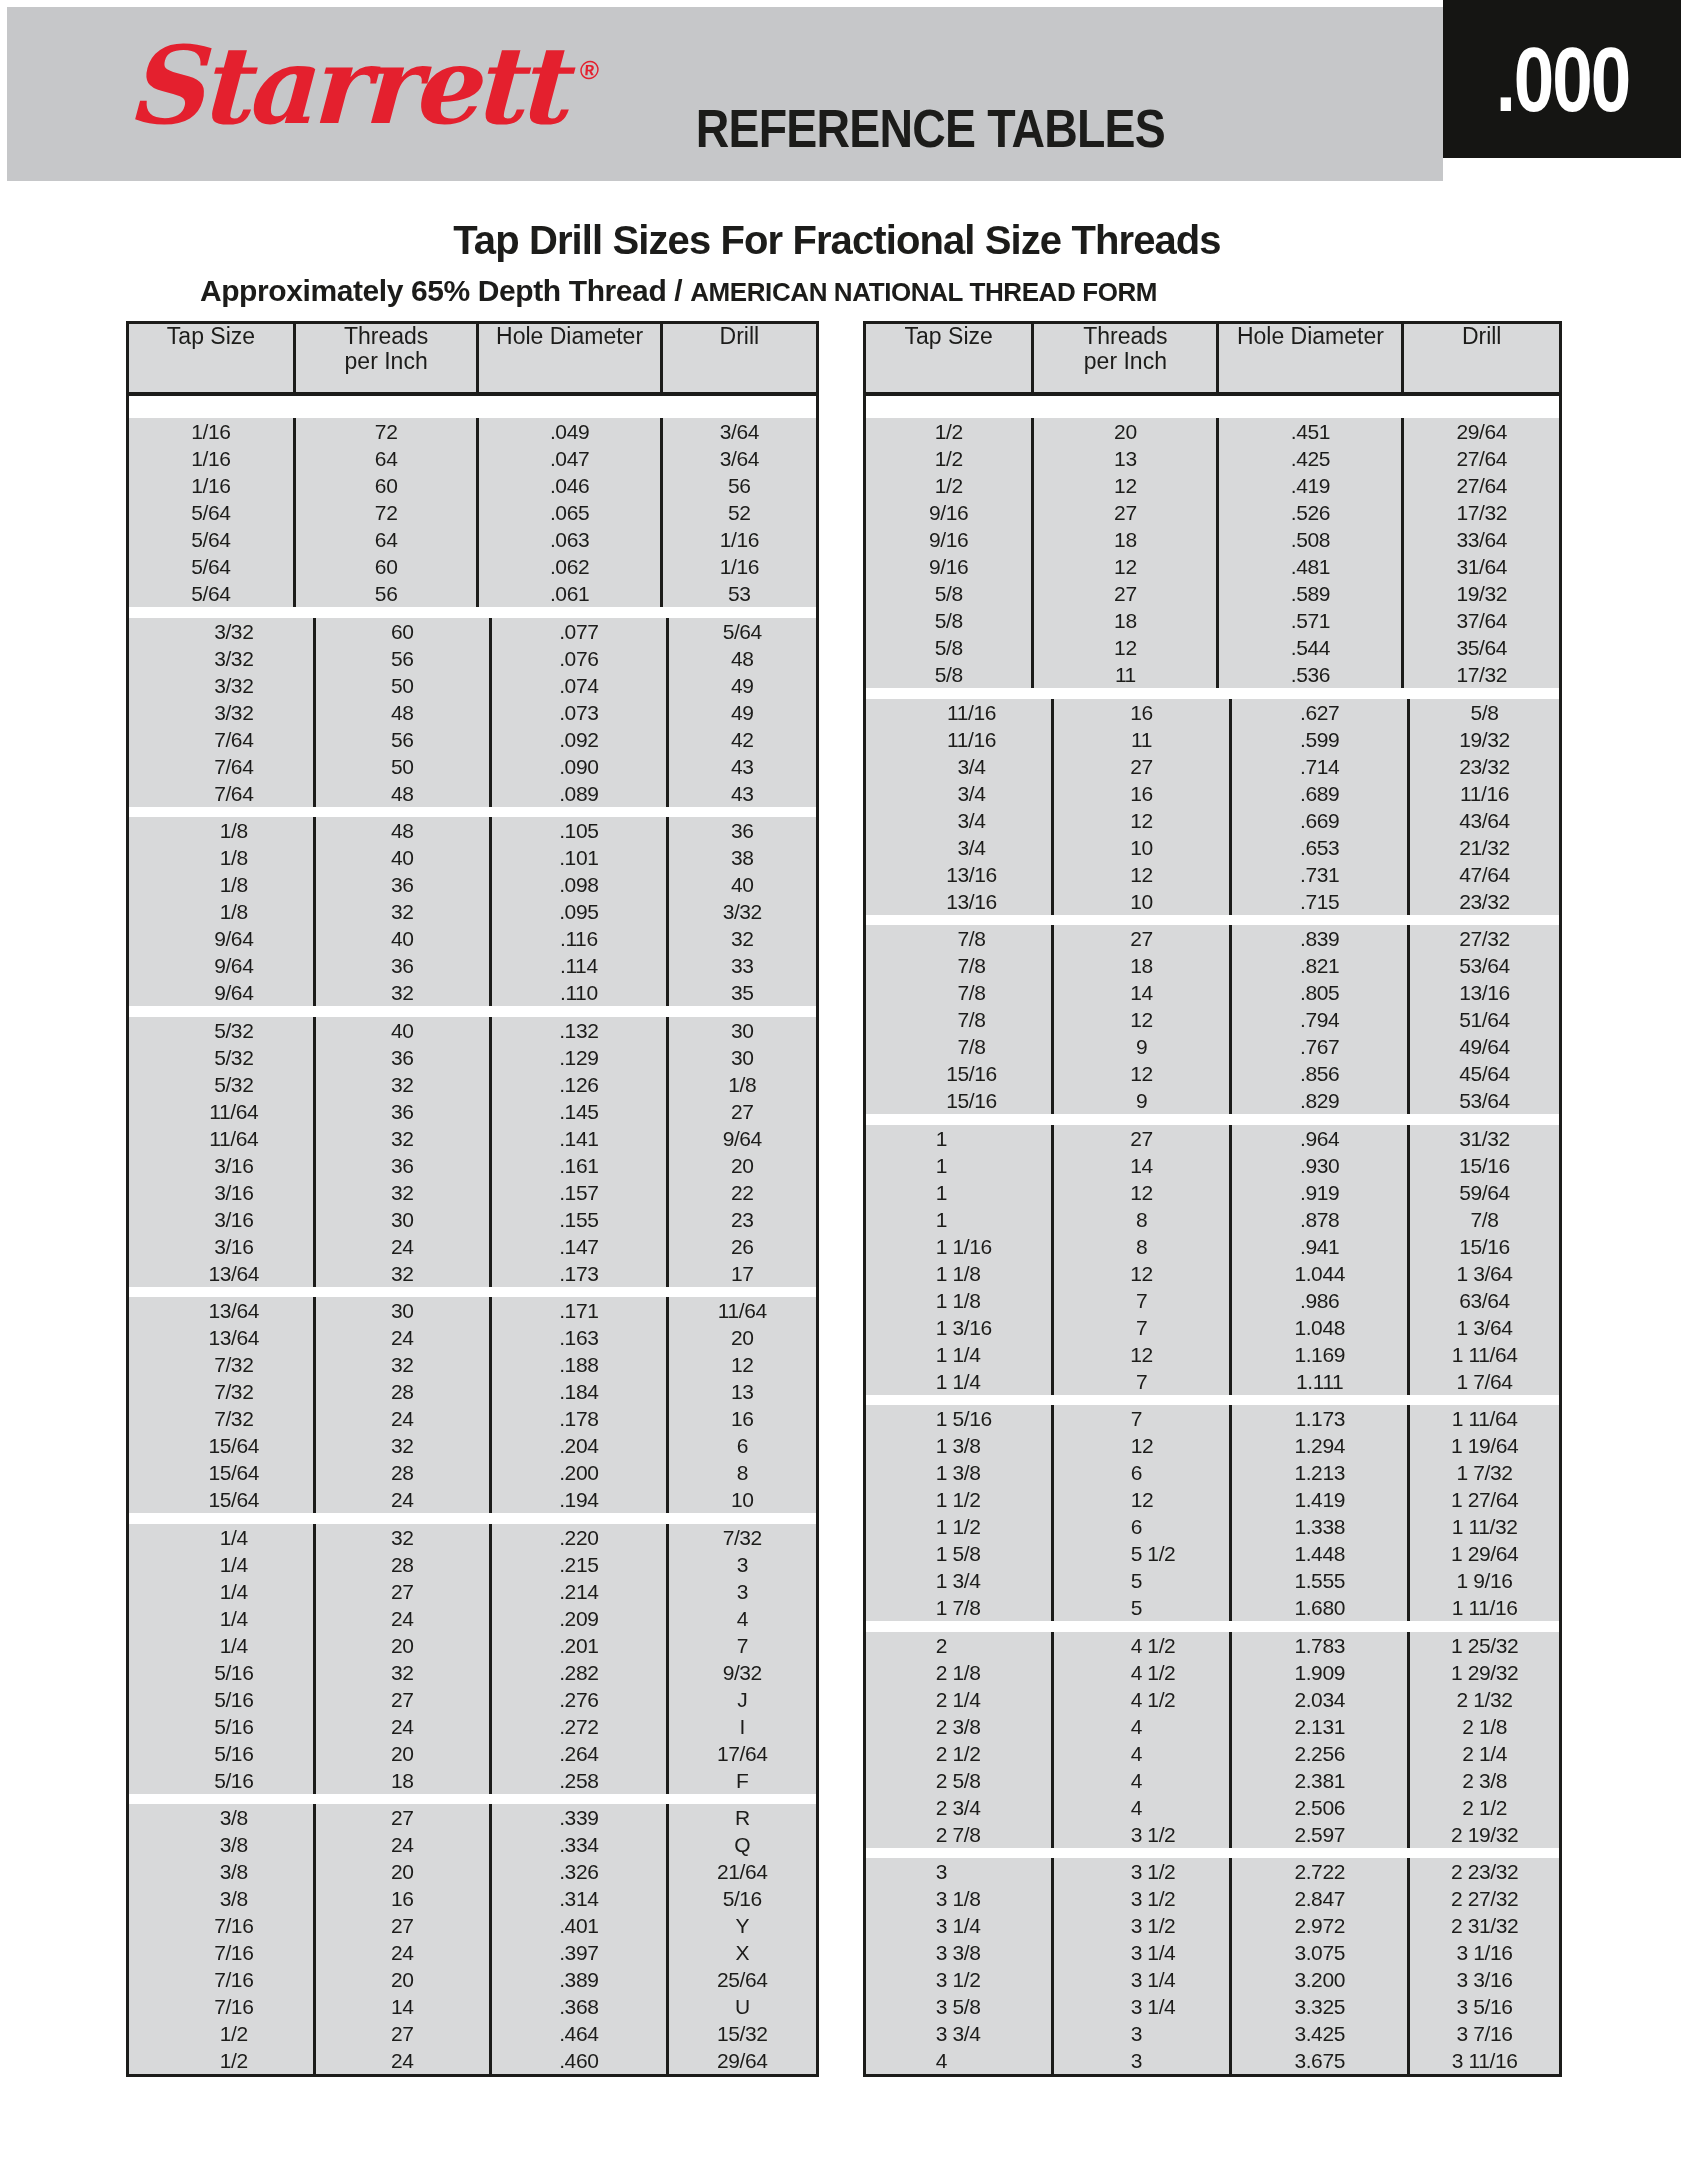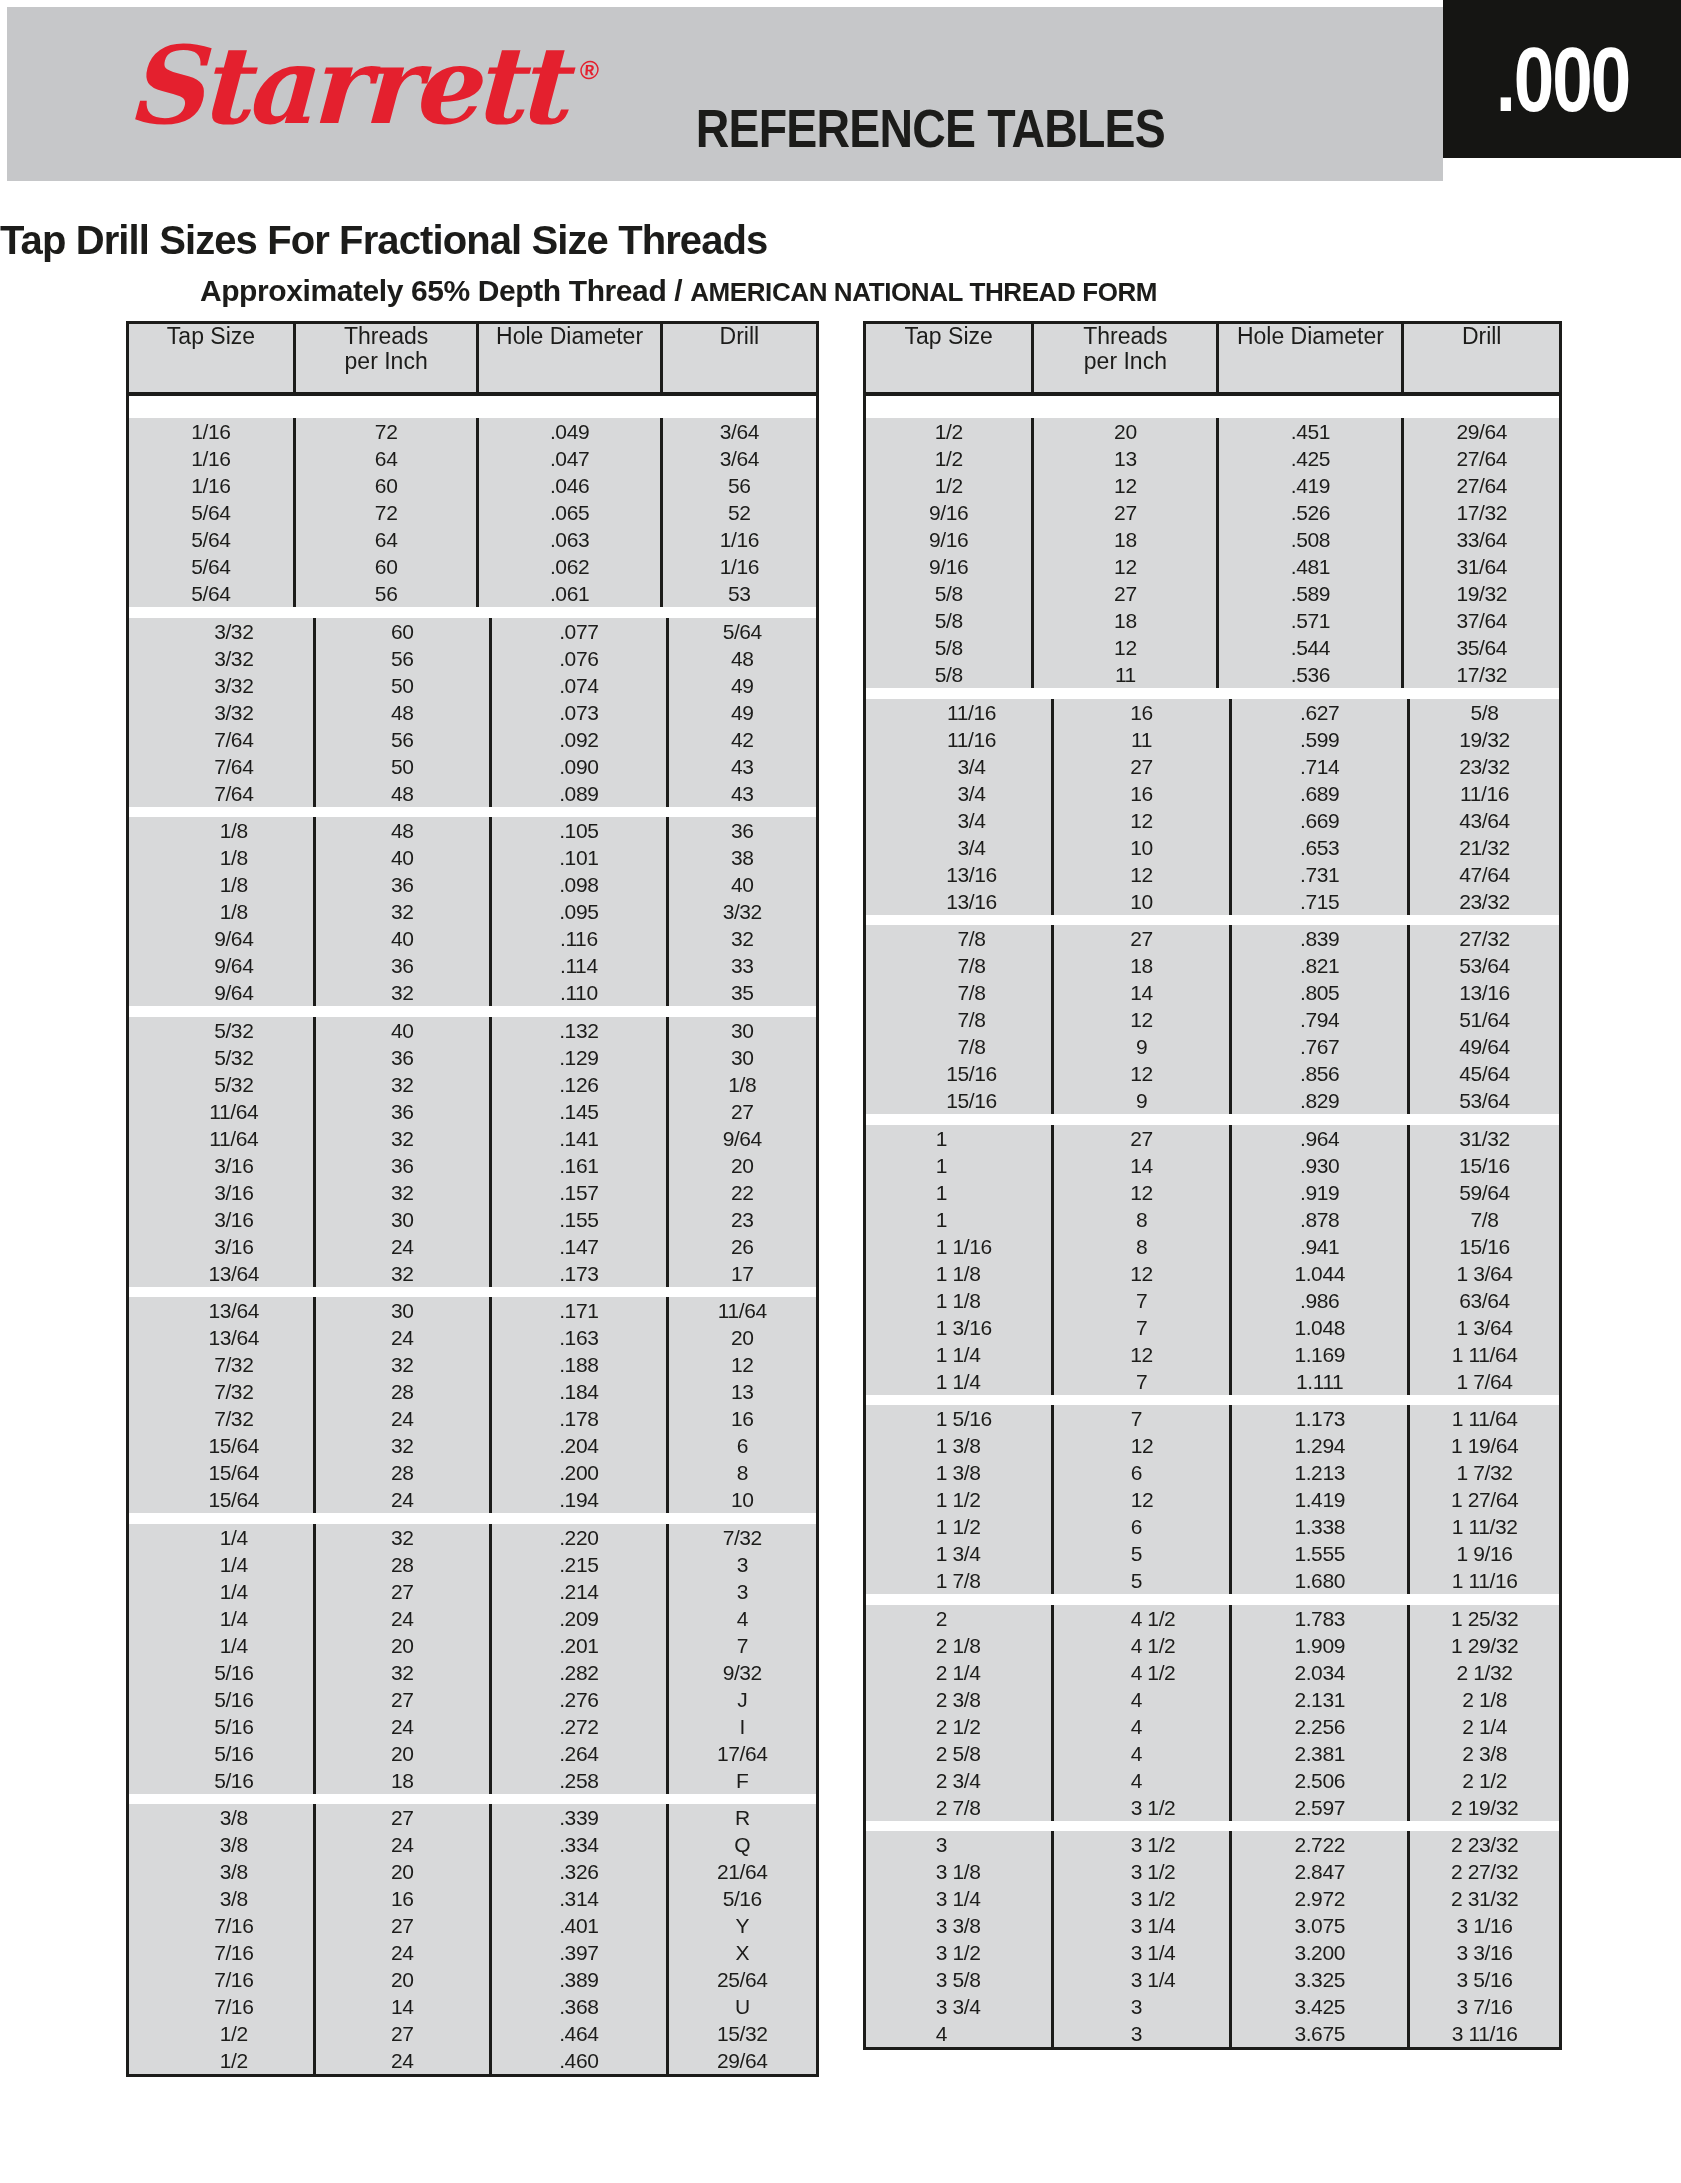--- a/index.html
+++ b/index.html
@@ -35,21 +35,21 @@
     position:absolute; left:1443px; top:0; width:238px; height:158px;
     background:#151513; display:flex; align-items:center; justify-content:center;
   }
   #section-number {
     color:#ffffff; font-weight:bold; font-size:91px; line-height:1;
     letter-spacing:-2.6px; transform:scaleX(0.80); white-space:nowrap;
   }
 
   
   #page-title {
-    position:absolute; left:0; top:218px; width:1674px; 
+    position:absolute; left:0; top:218px; width:1674px; text-align:center;
     font-weight:bold; font-size:40px; letter-spacing:-0.9px;
   }
   #page-subtitle {
     position:absolute; left:0; top:274px; width:1357px; text-align:center;
     font-weight:bold; font-size:30px; letter-spacing:-0.4px;
   }
   #page-subtitle .caps { font-size:26px; }
 
   
   .ref-table {
@@ -747,20 +747,26 @@
           <div class="tcell">1.419</div>
           <div class="tcell">1 27/64</div>
         </div>
         <div class="trow">
           <div class="tcell al-left-tap">1 1/2</div>
           <div class="tcell al-left-tpi">6</div>
           <div class="tcell">1.338</div>
           <div class="tcell">1 11/32</div>
         </div>
         <div class="trow">
+          <div class="tcell al-left-tap">1 5/8</div>
+          <div class="tcell al-left-tpi">5 1/2</div>
+          <div class="tcell">1.448</div>
+          <div class="tcell">1 29/64</div>
+        </div>
+        <div class="trow">
           <div class="tcell al-left-tap">1 3/4</div>
           <div class="tcell al-left-tpi">5</div>
           <div class="tcell">1.555</div>
           <div class="tcell">1 9/16</div>
         </div>
         <div class="trow">
           <div class="tcell al-left-tap">1 7/8</div>
           <div class="tcell al-left-tpi">5</div>
           <div class="tcell">1.680</div>
           <div class="tcell">1 11/16</div>

